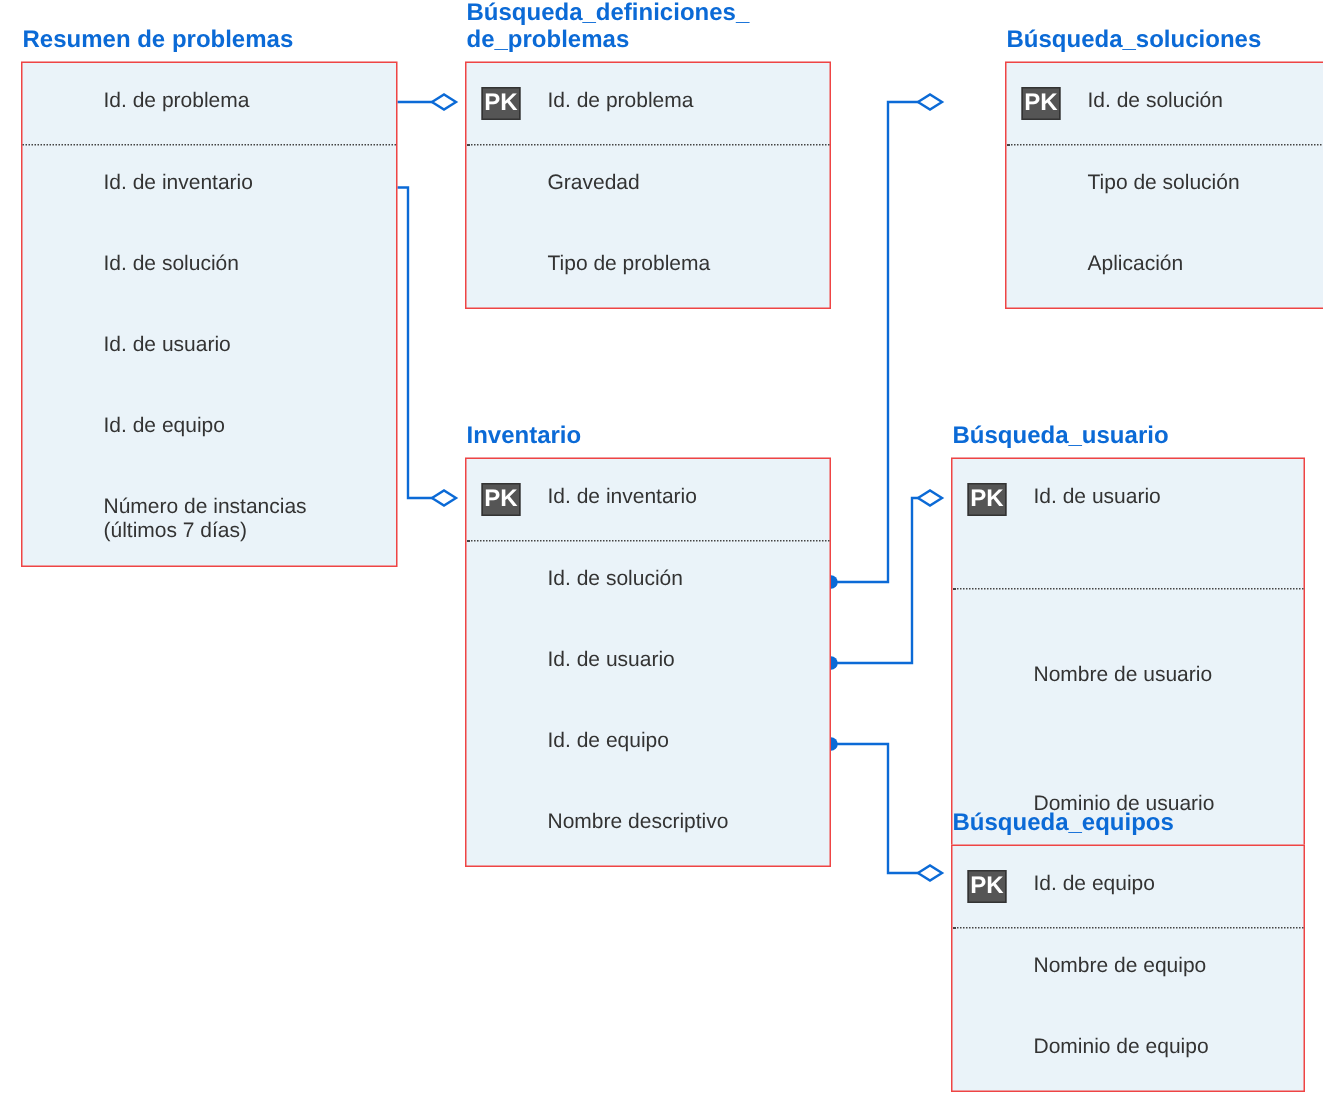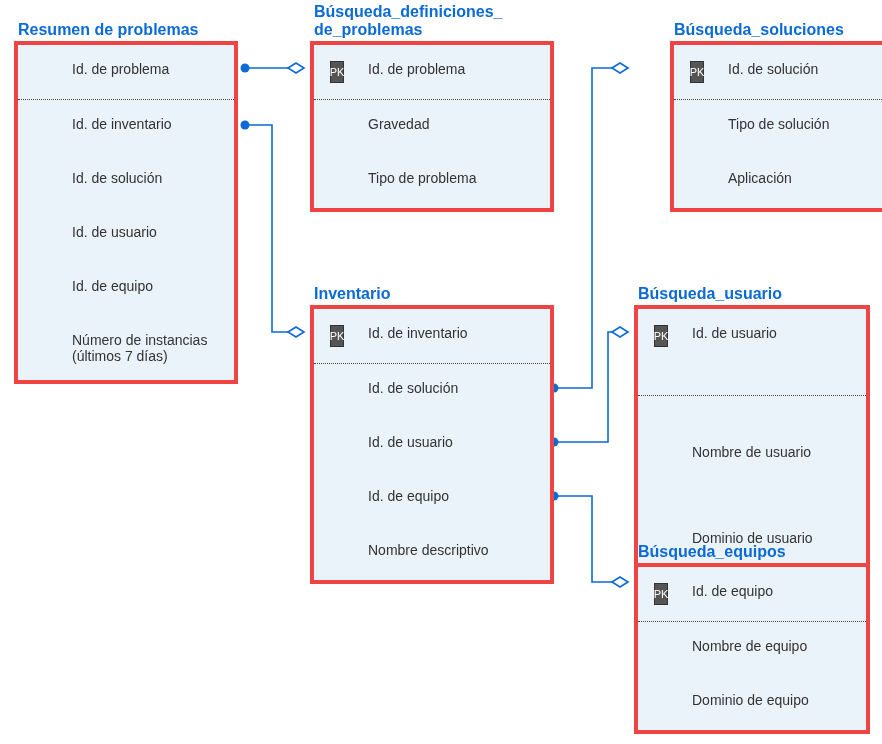--- a/index.html
+++ b/index.html
@@ -21,21 +21,21 @@
   }
   svg.wires {
     position: absolute;
     left: 0; top: 0;
     width: 882px; height: 744px;
     pointer-events: none;
   }
   .entity {
     position: absolute;
     background: #eaf3f9;
-    border: 4px solid #ef4444;
+    border: 1px solid #ef4444;
     display: flex;
     flex-direction: column;
   }
   .entity .title {
     position: absolute;
     top: -24px;
     left: 0;
     font-size: 16px;
     font-weight: 600;
     color: #0b6ad6;
@@ -50,25 +50,25 @@
     padding: 16px 12px 0 0;
   }
   .row .pkcell {
     width: 46px;
     flex: 0 0 46px;
     display: flex;
     align-items: center;
     justify-content: center;
   }
   .row .pkcell .pk {
-    width: 14px; height: 22px;
+    width: 26px; height: 22px;
     background: #555;
     color: #fff;
-    font-size: 11px;
-    font-weight: 400;
+    font-size: 16px;
+    font-weight: 700;
     display: flex;
     align-items: center;
     justify-content: center;
     border: 1px solid #333;
   }
   .row .label {
     flex: 1;
     font-size: 14px;
     color: #333;
     padding-left: 8px;
@@ -109,21 +109,21 @@
 
   <polyline points="554,442 608,442 608,332 626,332" fill="none" stroke="#0b6ad6" stroke-width="1.6"></polyline>
   <use href="#dot" x="554" y="442"></use>
   <use href="#diamond" x="620" y="332"></use>
 
   <polyline points="554,496 592,496 592,582 626,582" fill="none" stroke="#0b6ad6" stroke-width="1.6"></polyline>
   <use href="#dot" x="554" y="496"></use>
   <use href="#diamond" x="620" y="582"></use>
 </svg>
 
-<div class="entity" style="left:14px; top:41px; width:224px;">
+<div class="entity" style="left:14px; top:41px; width:251px;">
   <div class="title">Resumen de problemas</div>
   <div class="row">
     <div class="pkcell"></div>
     <div class="label">Id. de problema</div>
   </div>
   <div class="sep"></div>
   <div class="row">
     <div class="pkcell"></div>
     <div class="label">Id. de inventario</div>
   </div>

